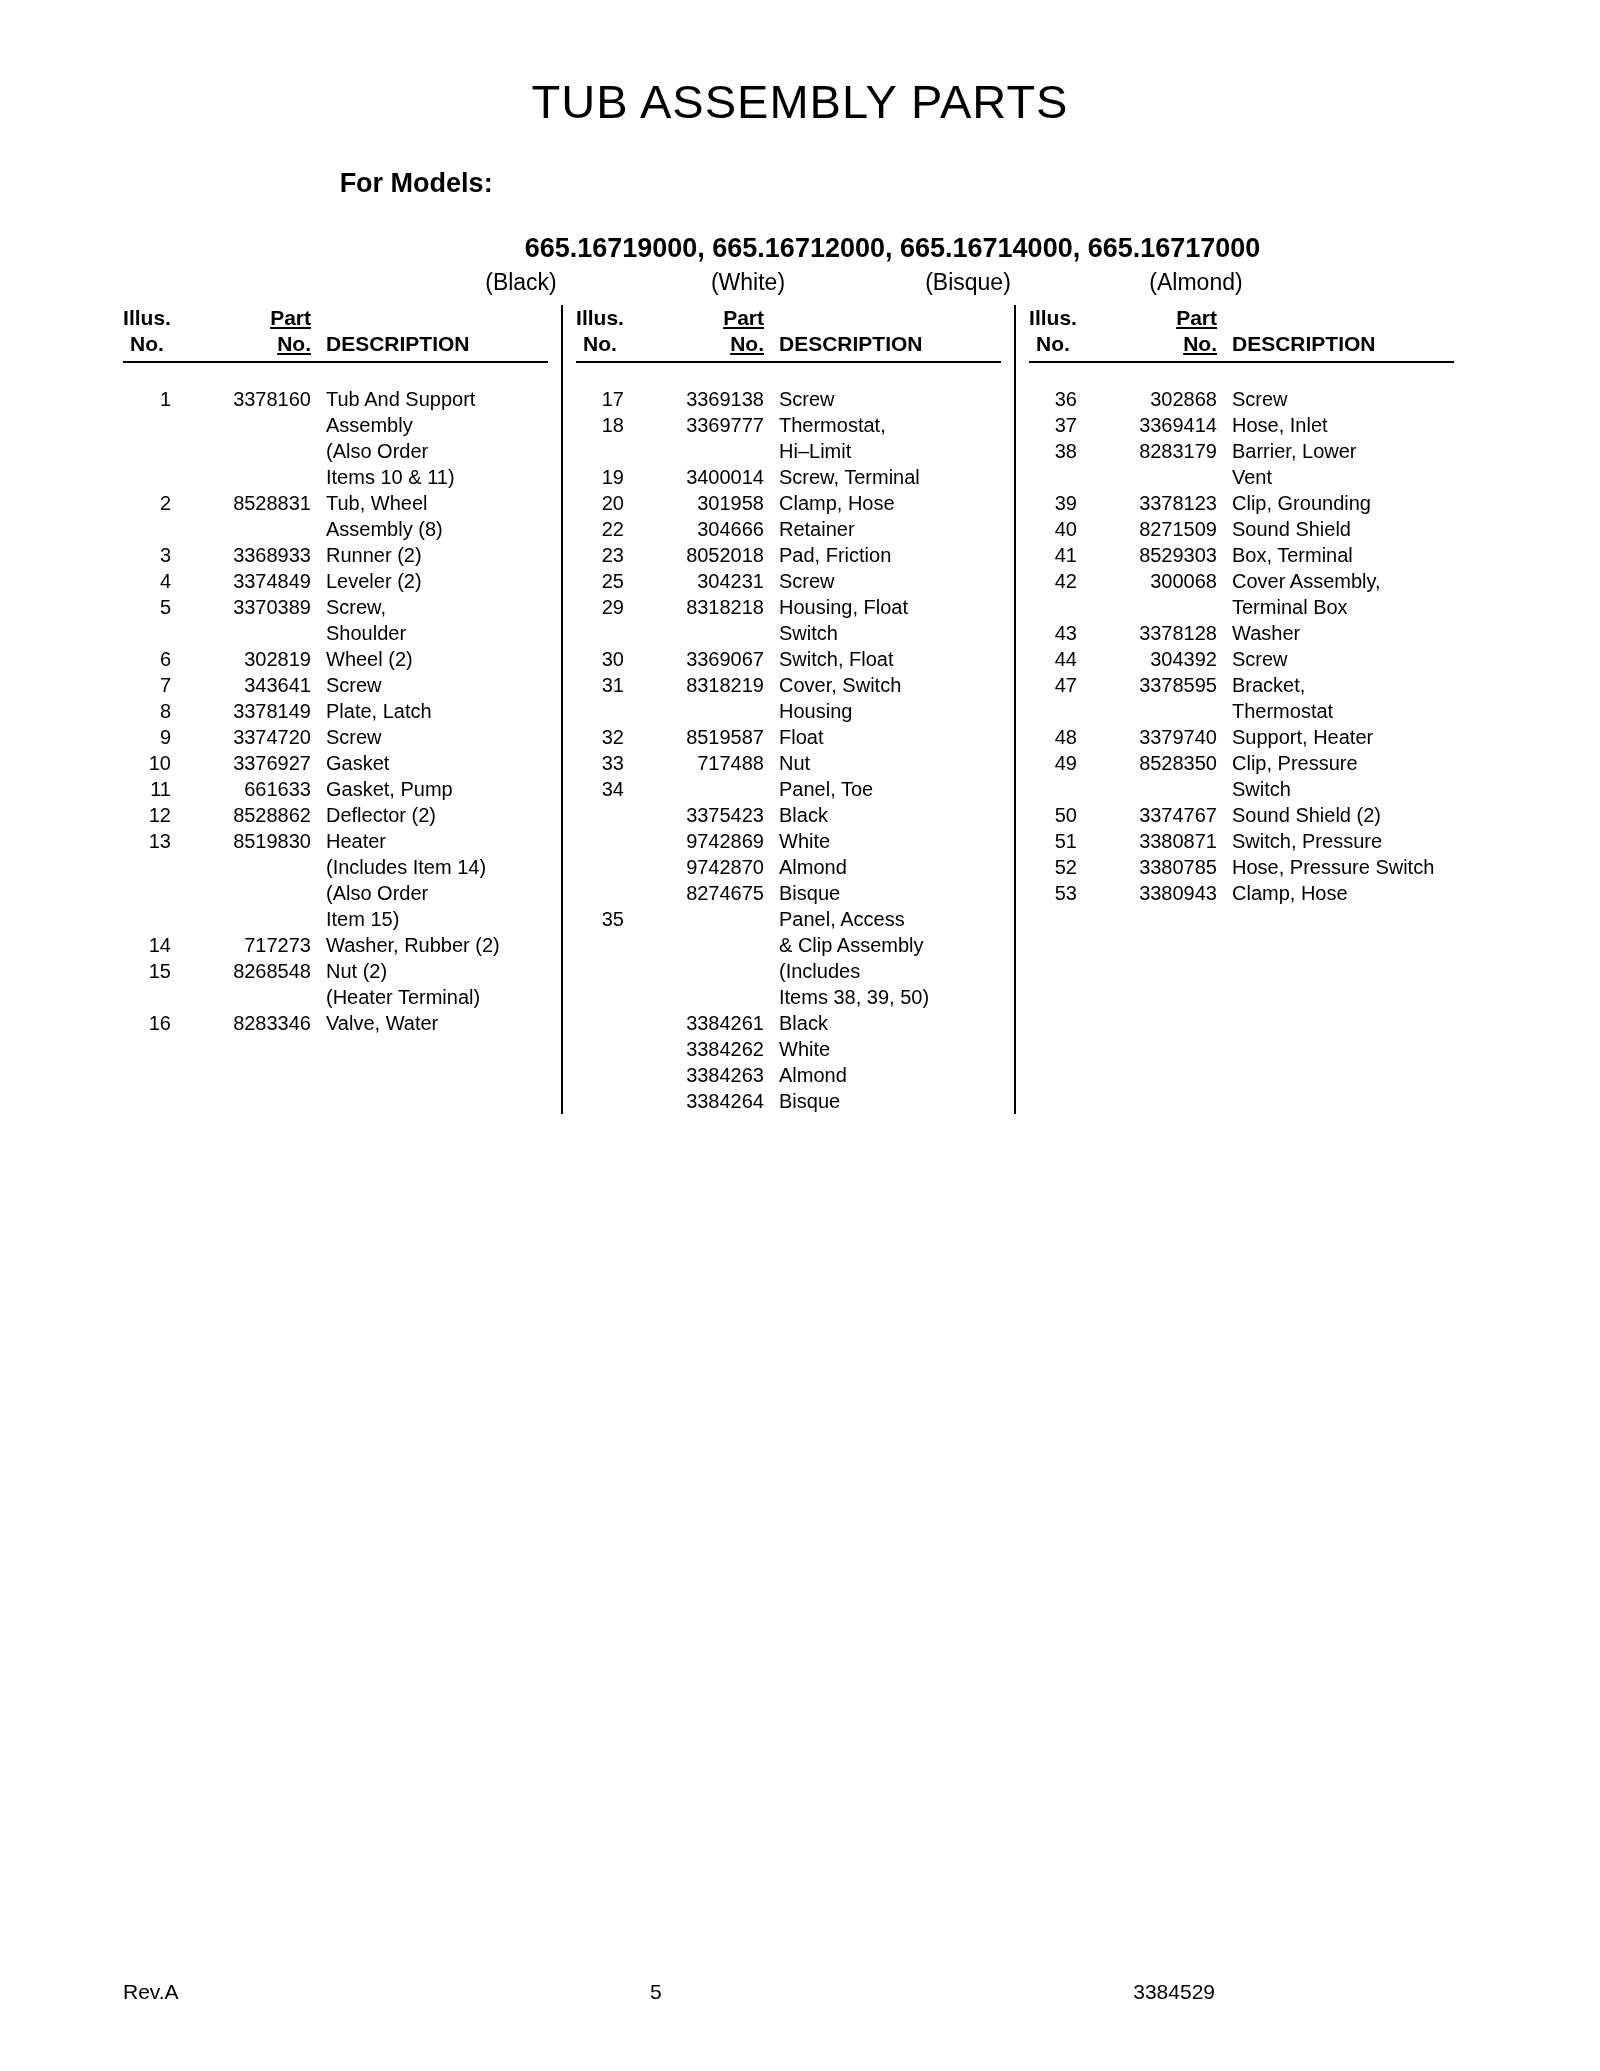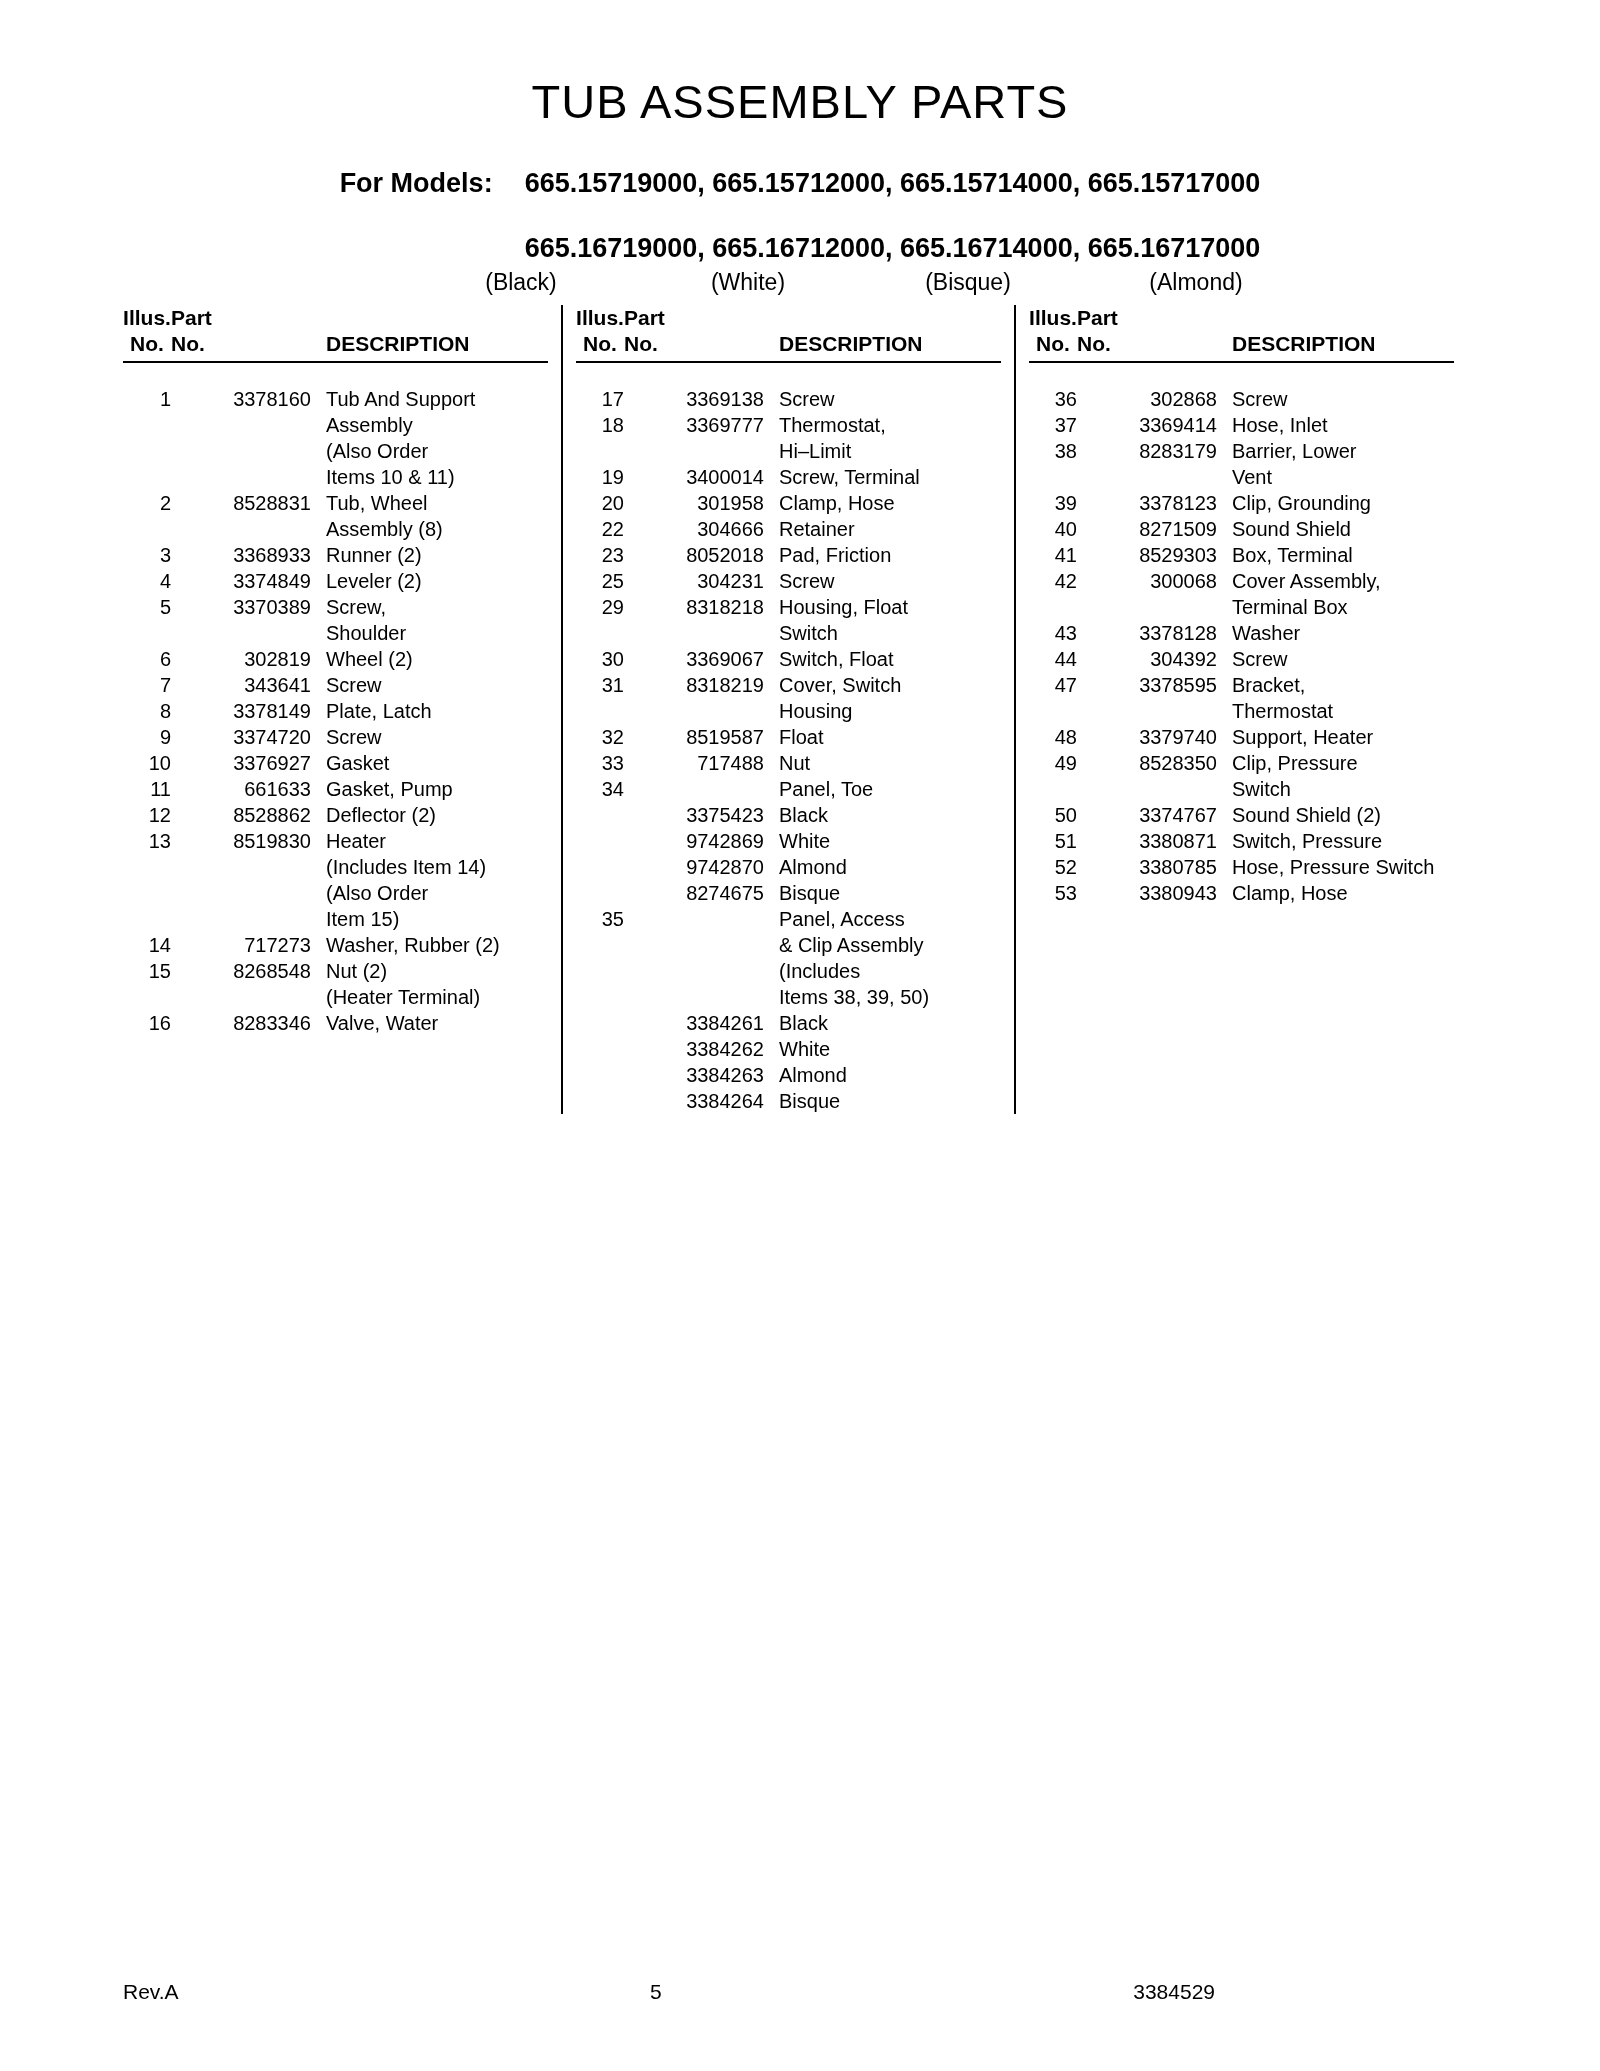--- a/index.html
+++ b/index.html
@@ -63,21 +63,21 @@
 
   .hrow, .prow {
     display: grid;
     grid-template-columns: 48px 140px 1fr;
     font-size: 20px;
     line-height: 26px;
     white-space: nowrap;
   }
   .hrow { font-weight: bold; font-size: 21px; }
   .h-illus { text-align: center; }
-  .h-part  { text-align: left; }
+  .h-part  { text-align: right; text-decoration: underline; }
   .h-desc  { padding-left: 15px; }
   .c-illus { text-align: right; }
   .c-part  { text-align: right; }
   .c-desc  { padding-left: 15px; }
   .head-rule { height: 2px; background: #000; margin-top: 4px; }
   .rows { margin-top: 23px; }
 
   
   .footer {
     position: absolute;
@@ -92,21 +92,20 @@
 </style>
 </head>
 <body>
 
 <div class="page">
 
   <h1 class="title">TUB ASSEMBLY PARTS</h1>
 
   <div class="models">
     <span class="models-label">For Models:</span>
-    <span class="models-line1">665.15719000, 665.15712000, 665.15714000, 665.15717000</span>
     <span class="models-line2">665.16719000, 665.16712000, 665.16714000, 665.16717000</span>
   </div>
 
   <div class="colors">
     <span class="color c0">(Black)</span>
     <span class="color c1">(White)</span>
     <span class="color c2">(Bisque)</span>
     <span class="color c3">(Almond)</span>
   </div>
 

